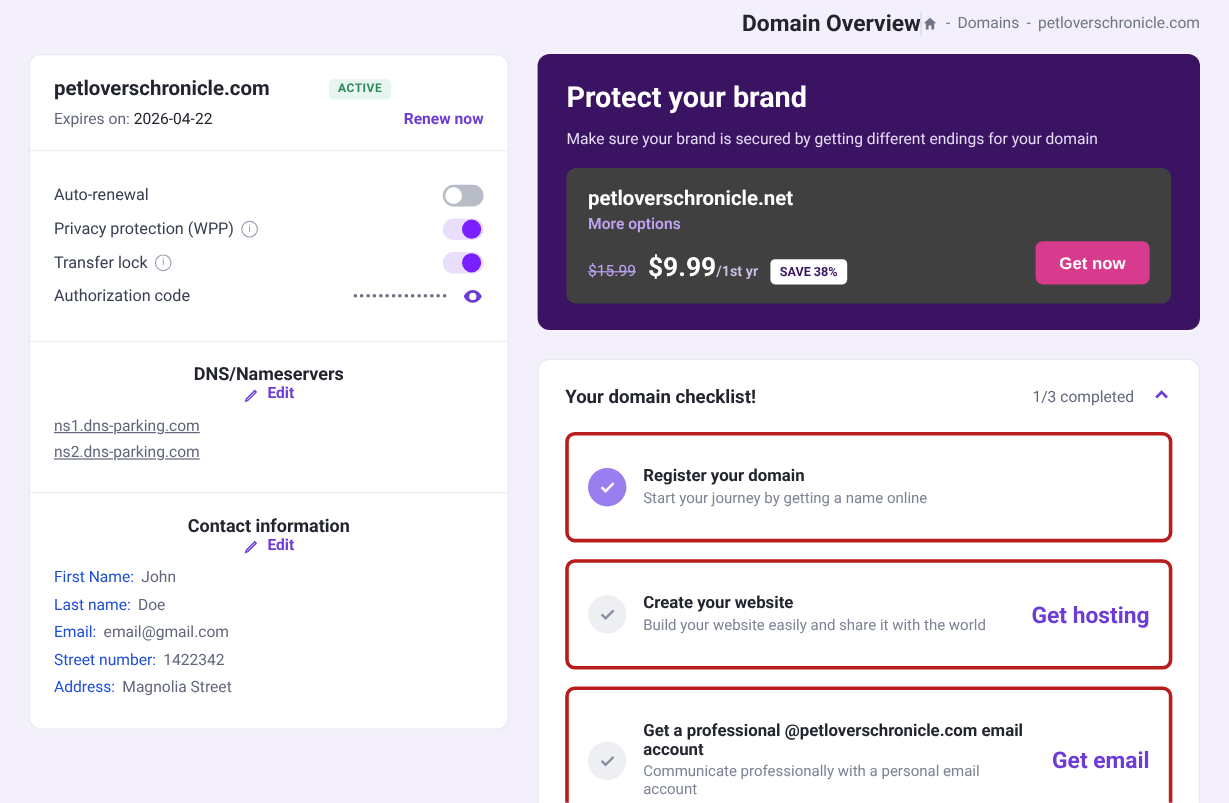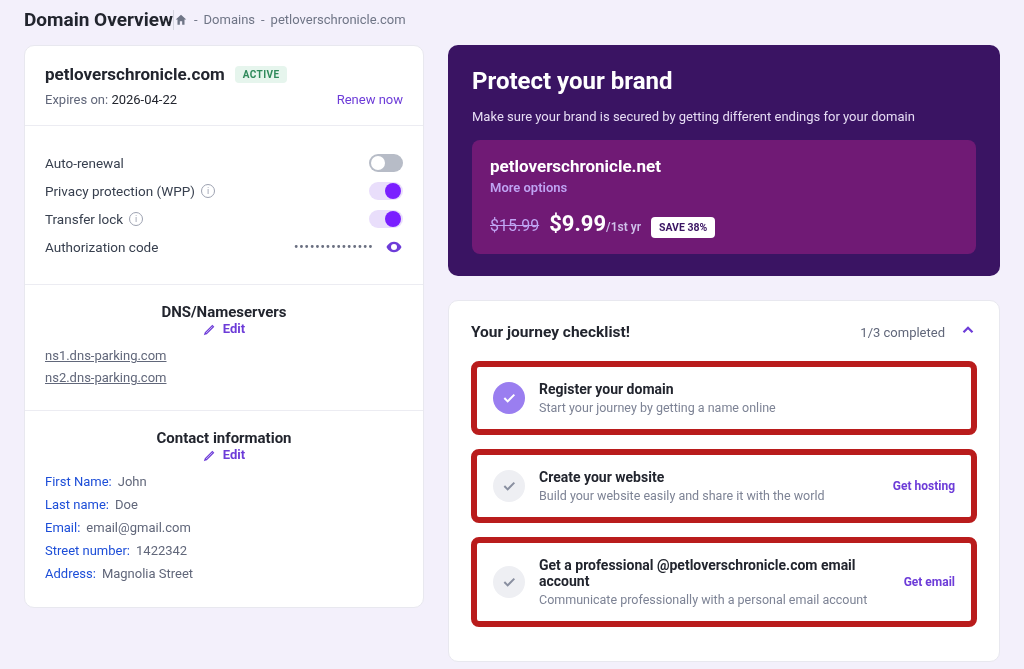--- a/index.html
+++ b/index.html
@@ -8,20 +8,21 @@
     background: #f3f0fb;
     width: 1024px;
     height: 669px;
     overflow: hidden;
     color: #2f3340;
   }
   .header {
     display: flex;
     align-items: center;
     padding: 8px 24px 14px;
+    justify-content: flex-end;
   }
   .header h1 {
     font-size: 19px;
     font-weight: 700;
     color: #22252e;
   }
   .vdiv {
     width: 1px;
     height: 20px;
     background: #d6d6e1;
@@ -54,25 +55,26 @@
   .domain-row { display:flex; align-items:center; gap:10px; margin-bottom:8px;}
   .domain-name { font-size: 17px; font-weight: 700; color:#22252e;}
   .badge {
     background:#e6f5ed;
     color:#2f8a5b;
     font-size:10px;
     font-weight:700;
     letter-spacing:0.4px;
     padding:3px 8px;
     border-radius:4px;
+    margin-left:39px;
   }
   .expires-row { display:flex; align-items:center; justify-content:space-between;}
   .expires-text { font-size:13px; color:#61677a;}
   .expires-text b { color:#22252e; font-weight:400;}
-  .renew-link { color:#6d3cd8; font-size:13px; font-weight:400; cursor:pointer; text-decoration:none;}
+  .renew-link { color:#6d3cd8; font-size:13px; font-weight:700; cursor:pointer; text-decoration:none;}
   .setting-row {
     display:flex; align-items:center; justify-content:space-between;
     margin: 10px 0;
     font-size:13.5px;
     color:#38404f;
   }
   .setting-label { display:flex; align-items:center; gap:6px;}
   .info-ico {
     width:14px;height:14px;border:1.4px solid #9da2b1;border-radius:50%;
     display:inline-flex;align-items:center;justify-content:center;
@@ -104,59 +106,59 @@
   
   .brand-card {
     background:#3a1463;
     border-radius:10px;
     padding:22px 24px 22px;
     color:#fff;
   }
   .brand-title { font-size:24px; font-weight:700; margin-bottom:14px;}
   .brand-sub { font-size:13px; color:#e6dcf4; margin-bottom:16px;}
   .brand-inner {
-    background:#701a75;
+    background:#404040;
     border-radius:8px;
     padding:16px 18px;
     display:flex;
     align-items:flex-end;
     justify-content:space-between;
     flex-wrap:wrap;
   }
   .brand-inner-left .alt-domain { font-size:17px; font-weight:700; color:#fff;}
   .more-opts { color:#bfa4f3; font-size:13px; font-weight:600; margin-top:4px; display:block; cursor:pointer;}
   .price-row { display:flex; align-items:baseline; gap:10px; margin-top:16px;}
-  .old-price { font-size:16px; color:#bfa4f3; text-decoration:line-through;}
+  .old-price { font-size:13px; color:#bfa4f3; text-decoration:line-through;}
   .new-price { font-size:22px; font-weight:700;}
   .per { font-size:12px; color:#cfc1e9; font-weight:600;}
   .save-tag { background:#fff;color:#3a1463;font-size:10.5px;font-weight:700;padding:4px 8px;border-radius:4px;}
   .get-now-btn {
     background:#d63b8e;color:#fff;font-weight:700;font-size:14px;
     border:none;border-radius:6px;padding:10px 20px;cursor:pointer;
   }
   
   .check-card { margin-top:24px; padding:20px 22px;}
   .check-head { display:flex; align-items:center; justify-content:space-between; margin-bottom:18px;}
   .check-title { font-size:15.5px; font-weight:700; color:#22252e;}
   .check-progress { font-size:13px; color:#61677a; margin-right:14px;}
   .chev-up { width:18px;height:18px;color:#6d3cd8;transform:rotate(180deg);}
   .chk-item {
-    border:6px solid #b91c1c;border-radius:8px;
-    padding:14px 16px; margin-bottom:14px;
+    border:3px solid #b91c1c;border-radius:8px;
+    padding:26px 16px; margin-bottom:14px;
     display:flex; align-items:center; gap:14px;justify-content:flex-end;
   }
   .chk-icon {
     width:32px;height:32px;border-radius:50%;display:flex;align-items:center;justify-content:center;flex-shrink:0;
   }
   .chk-icon.done { background:#9a7ef0; color:#fff;}
   .chk-icon.todo { background:#eeeff3; color:#898fa0;}
   .chk-body { flex:1;}
   .chk-name { font-size:14px; font-weight:700; color:#22252e; margin-bottom:3px;}
   .chk-desc { font-size:12.5px; color:#7d8395;}
-  .chk-action { color:#6d3cd8; font-size:12px; font-weight:700; cursor:pointer; white-space:nowrap;}
+  .chk-action { color:#6d3cd8; font-size:19px; font-weight:700; cursor:pointer; white-space:nowrap;}
 </style>
 </head>
 <body>
 
 <div class="header">
   <h1>Domain Overview</h1>
   <div class="vdiv"></div>
   <div class="breadcrumb">
     <span class="home-ico">
       <svg viewBox="0 0 24 24" width="14" height="14" fill="currentColor">
@@ -285,26 +287,27 @@
       <div class="brand-inner">
         <div class="brand-inner-left" style="flex:1;">
           <div class="alt-domain">petloverschronicle.net</div>
           <span class="more-opts">More options</span>
           <div class="price-row">
             <span class="old-price">$15.99</span>
             <span class="new-price"><span>$9.99</span><span class="per">/1st yr</span></span>
             <span class="save-tag">SAVE 38%</span>
           </div>
         </div>
+        <button class="get-now-btn">Get now</button>
       </div>
     </div>
 
     <div class="card check-card">
       <div class="check-head">
-        <span class="check-title">Your journey checklist!</span>
+        <span class="check-title">Your domain checklist!</span>
         <div style="display:flex;align-items:center;">
           <span class="check-progress">1/3 completed</span>
           <span>
             <svg class="chev-up" viewBox="0 0 24 24" width="18" height="18" fill="none" stroke="#6d3cd8" stroke-width="3">
                 <path d="M6 9l6 6 6-6"></path>
               </svg>
           </span>
         </div>
       </div>
 

